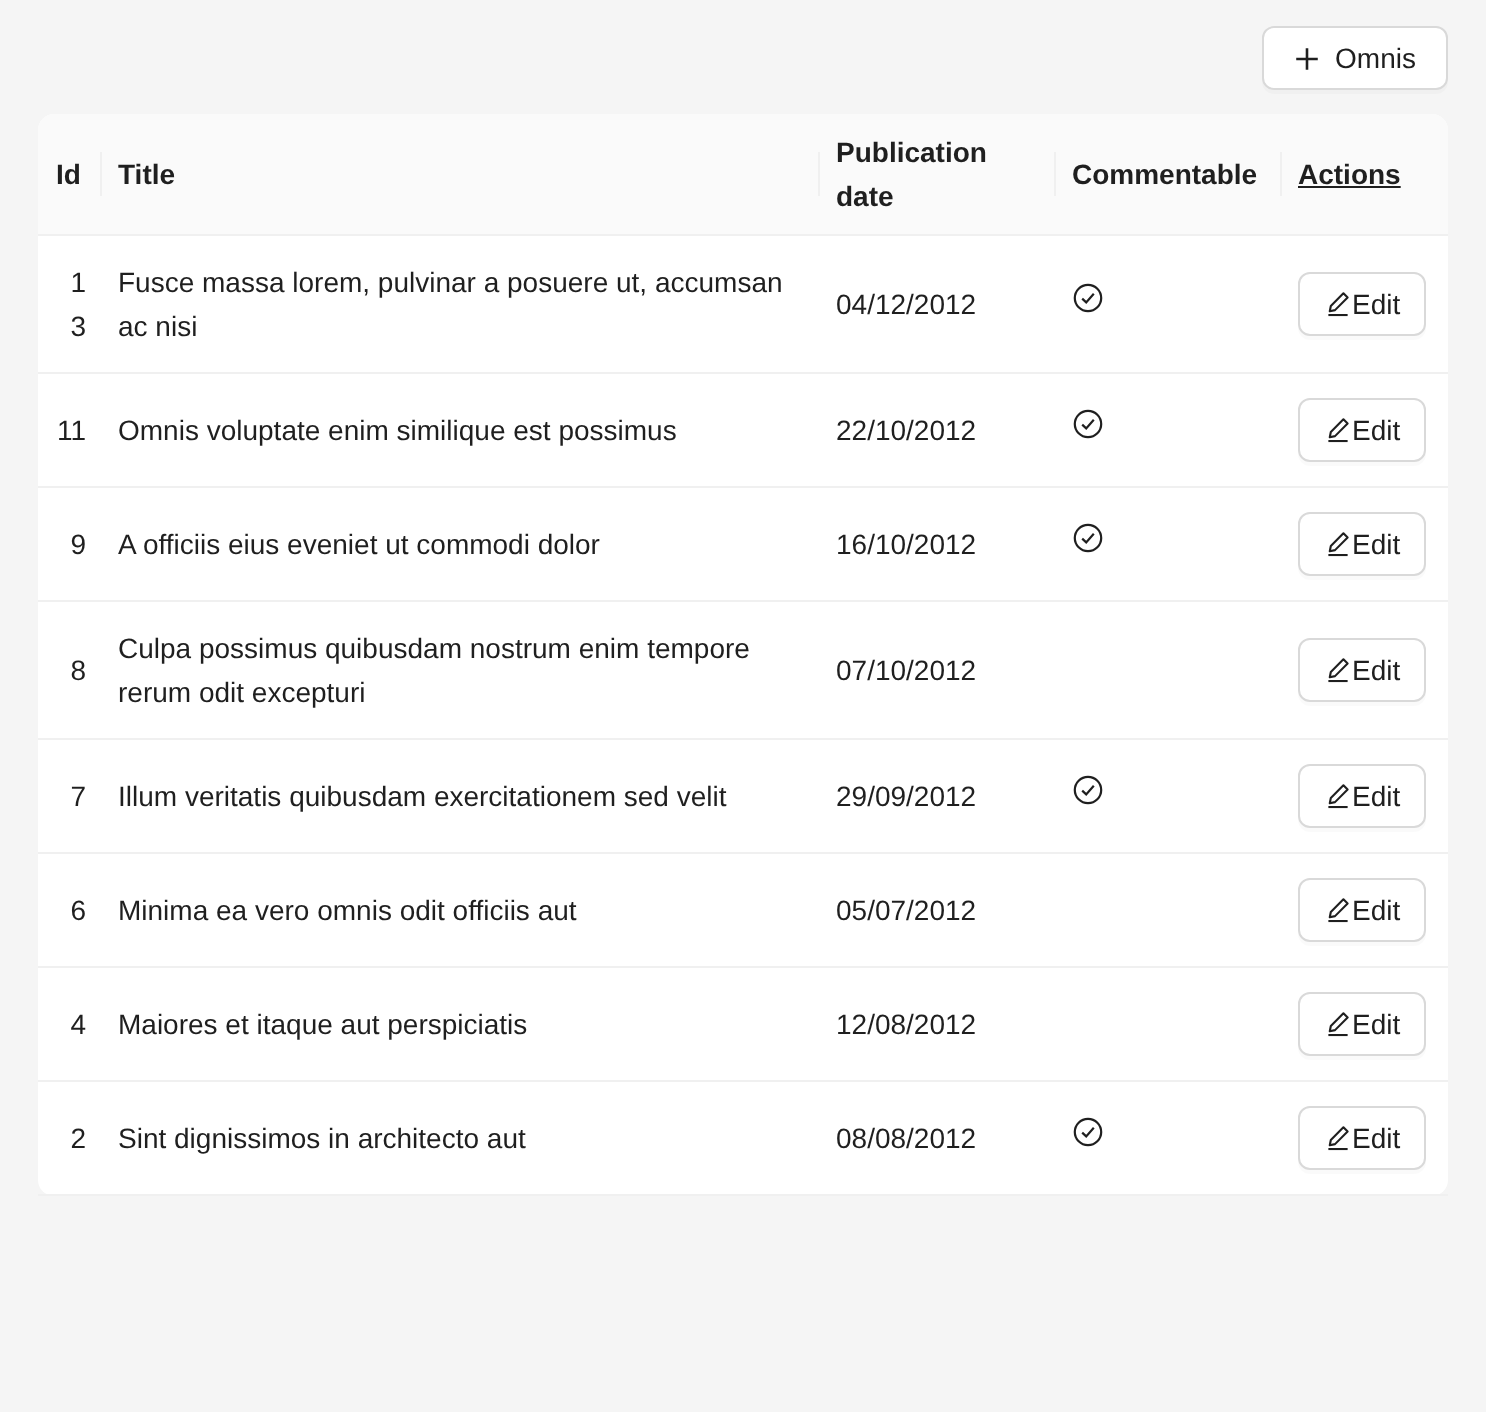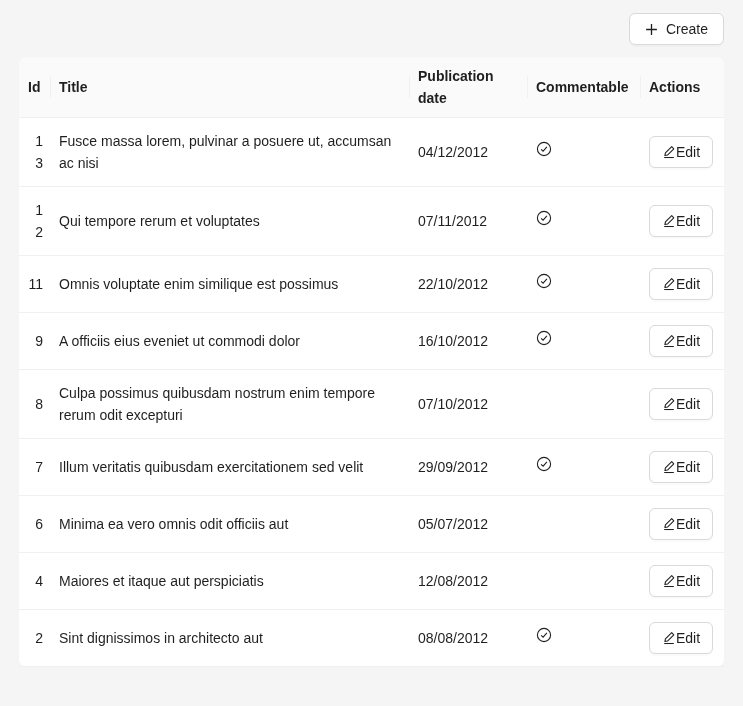--- a/index.html
+++ b/index.html
@@ -31,21 +31,21 @@
   .card { background: #ffffff; border-radius: 8px; }
   table { width: 705px; border-collapse: separate; border-spacing: 0; table-layout: fixed; }
   th {
     background: #fafafa;
     font-weight: 700; text-align: left;
     padding: 8px 8px; line-height: 22px;
     border-bottom: 1px solid #f0f0f0;
     position: relative; vertical-align: middle;
   }
   th:first-child { border-top-left-radius: 8px; padding-left: 9px; }
-  th:last-child  { border-top-right-radius: 8px; }
+  th:last-child  { border-top-right-radius: 8px; text-decoration: underline; }
   th:not(:last-child)::after {
     content: ""; position: absolute; right: 0; top: 50%;
     transform: translateY(-50%);
     width: 1px; height: 22px; background: #f0f0f0;
   }
   td {
     padding: 12px 8px; line-height: 22px;
     border-bottom: 1px solid #f0f0f0;
     vertical-align: middle;
     overflow-wrap: break-word;
@@ -59,21 +59,21 @@
 
 <div class="wrap">
 
   <div class="topbar">
     <button class="btn">
       <span style="display:inline-flex">
         <svg width="13" height="13" viewBox="0 0 14 14">
             <path d="M7 1.2 V12.8 M1.2 7 H12.8" stroke="currentColor" stroke-width="1.4" fill="none"></path>
           </svg>
       </span>
-      <span>Create</span>
+      <span>Omnis</span>
     </button>
   </div>
 
   <div class="card">
     <table>
       <colgroup>
         <col style="width:32px">
           <col style="width:359px">
           <col style="width:118px">
           <col style="width:113px">
@@ -108,44 +108,20 @@
                   <svg width="14" height="14" viewBox="0 0 16 16">
                     <path d="M2.5 14.3 H13.5" stroke="currentColor" stroke-width="1.2" fill="none"></path>
                     <path d="M11.1 1.9 L13.5 4.3 L6.3 11.5 L3.3 12.1 L3.9 9.1 Z" fill="none" stroke="currentColor" stroke-width="1.2" stroke-linejoin="round"></path>
                   </svg>
                 </span>
                 <span>Edit</span>
               </button>
             </td>
           </tr>
 
-          <tr>
-            <td class="c-id">12</td>
-            <td>Qui tempore rerum et voluptates</td>
-            <td>07/11/2012</td>
-            <td>
-              <span class="check-wrap">
-                <svg width="16" height="16" viewBox="0 0 16 16">
-                  <circle cx="8" cy="8" r="6.6" fill="none" stroke="currentColor" stroke-width="1.1"></circle>
-                  <path d="M5.1 8.3 L7.1 10.2 L10.9 5.9" fill="none" stroke="currentColor" stroke-width="1.1"></path>
-                </svg>
-              </span>
-            </td>
-            <td>
-              <button class="btn edit-btn">
-                <span style="display:inline-flex">
-                  <svg width="14" height="14" viewBox="0 0 16 16">
-                    <path d="M2.5 14.3 H13.5" stroke="currentColor" stroke-width="1.2" fill="none"></path>
-                    <path d="M11.1 1.9 L13.5 4.3 L6.3 11.5 L3.3 12.1 L3.9 9.1 Z" fill="none" stroke="currentColor" stroke-width="1.2" stroke-linejoin="round"></path>
-                  </svg>
-                </span>
-                <span>Edit</span>
-              </button>
-            </td>
-          </tr>
 
           <tr>
             <td class="c-id">11</td>
             <td>Omnis voluptate enim similique est possimus</td>
             <td>22/10/2012</td>
             <td>
               <span class="check-wrap">
                 <svg width="16" height="16" viewBox="0 0 16 16">
                   <circle cx="8" cy="8" r="6.6" fill="none" stroke="currentColor" stroke-width="1.1"></circle>
                   <path d="M5.1 8.3 L7.1 10.2 L10.9 5.9" fill="none" stroke="currentColor" stroke-width="1.1"></path>

